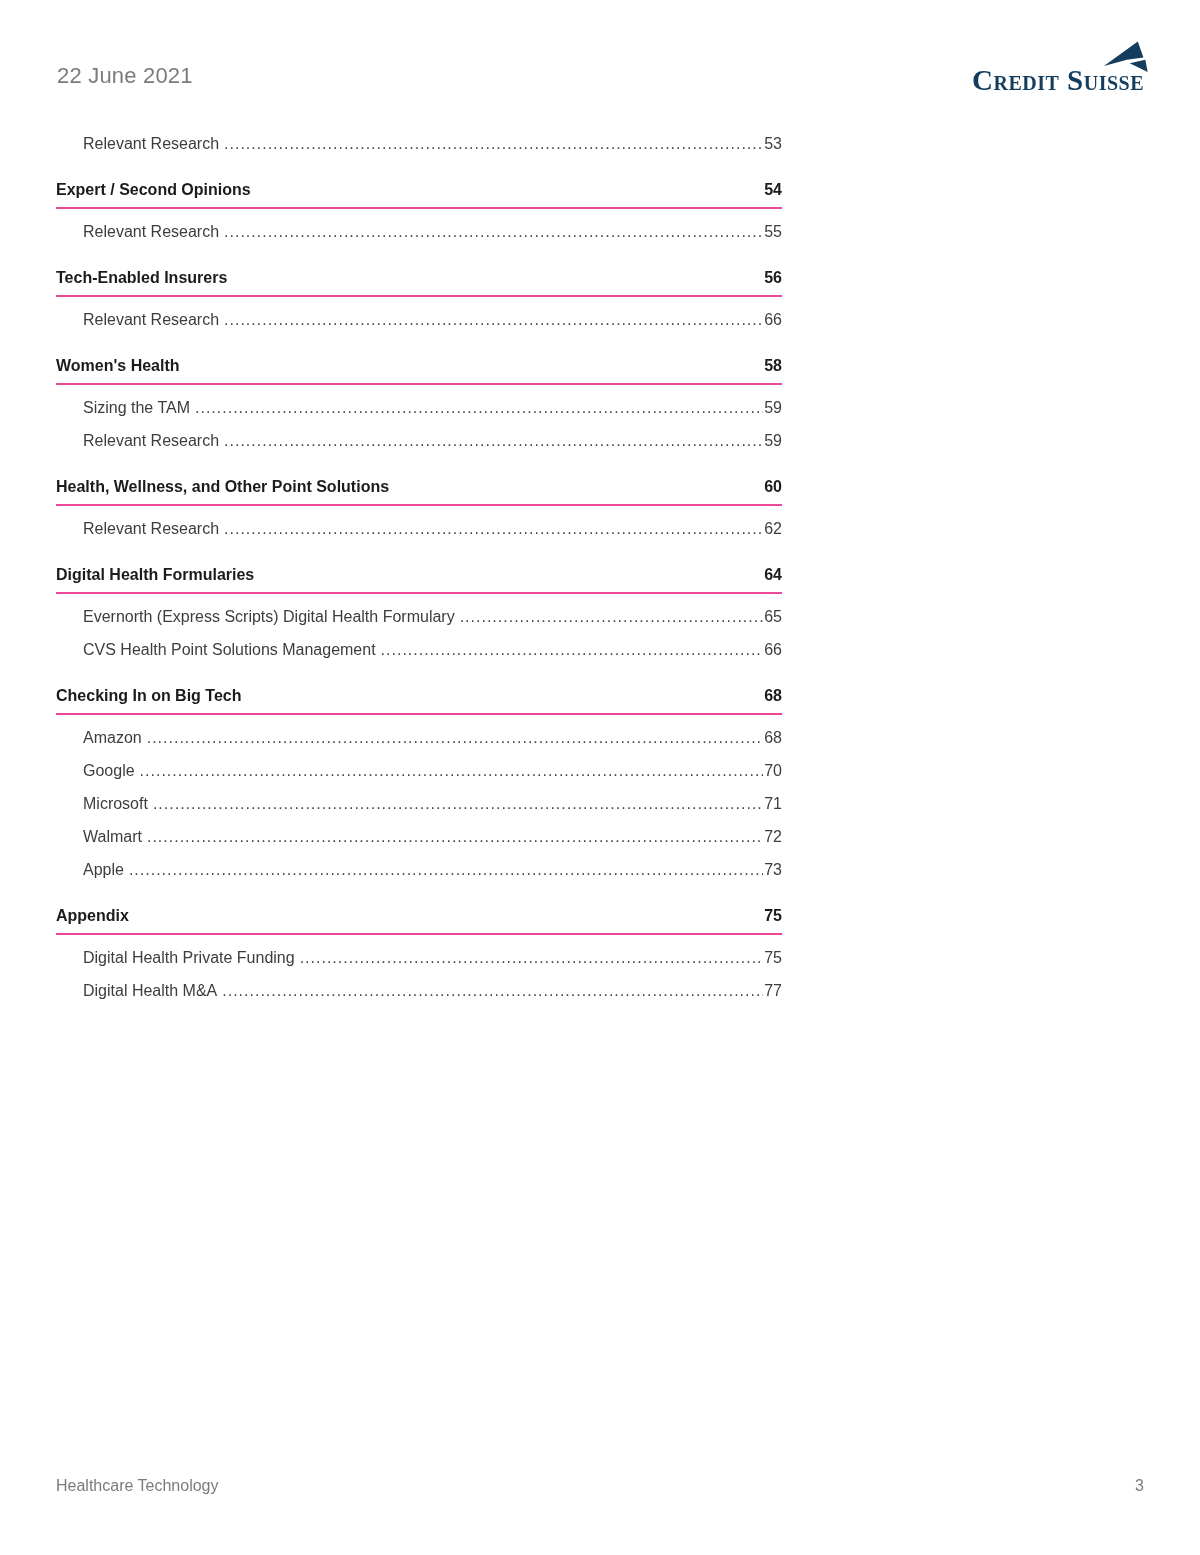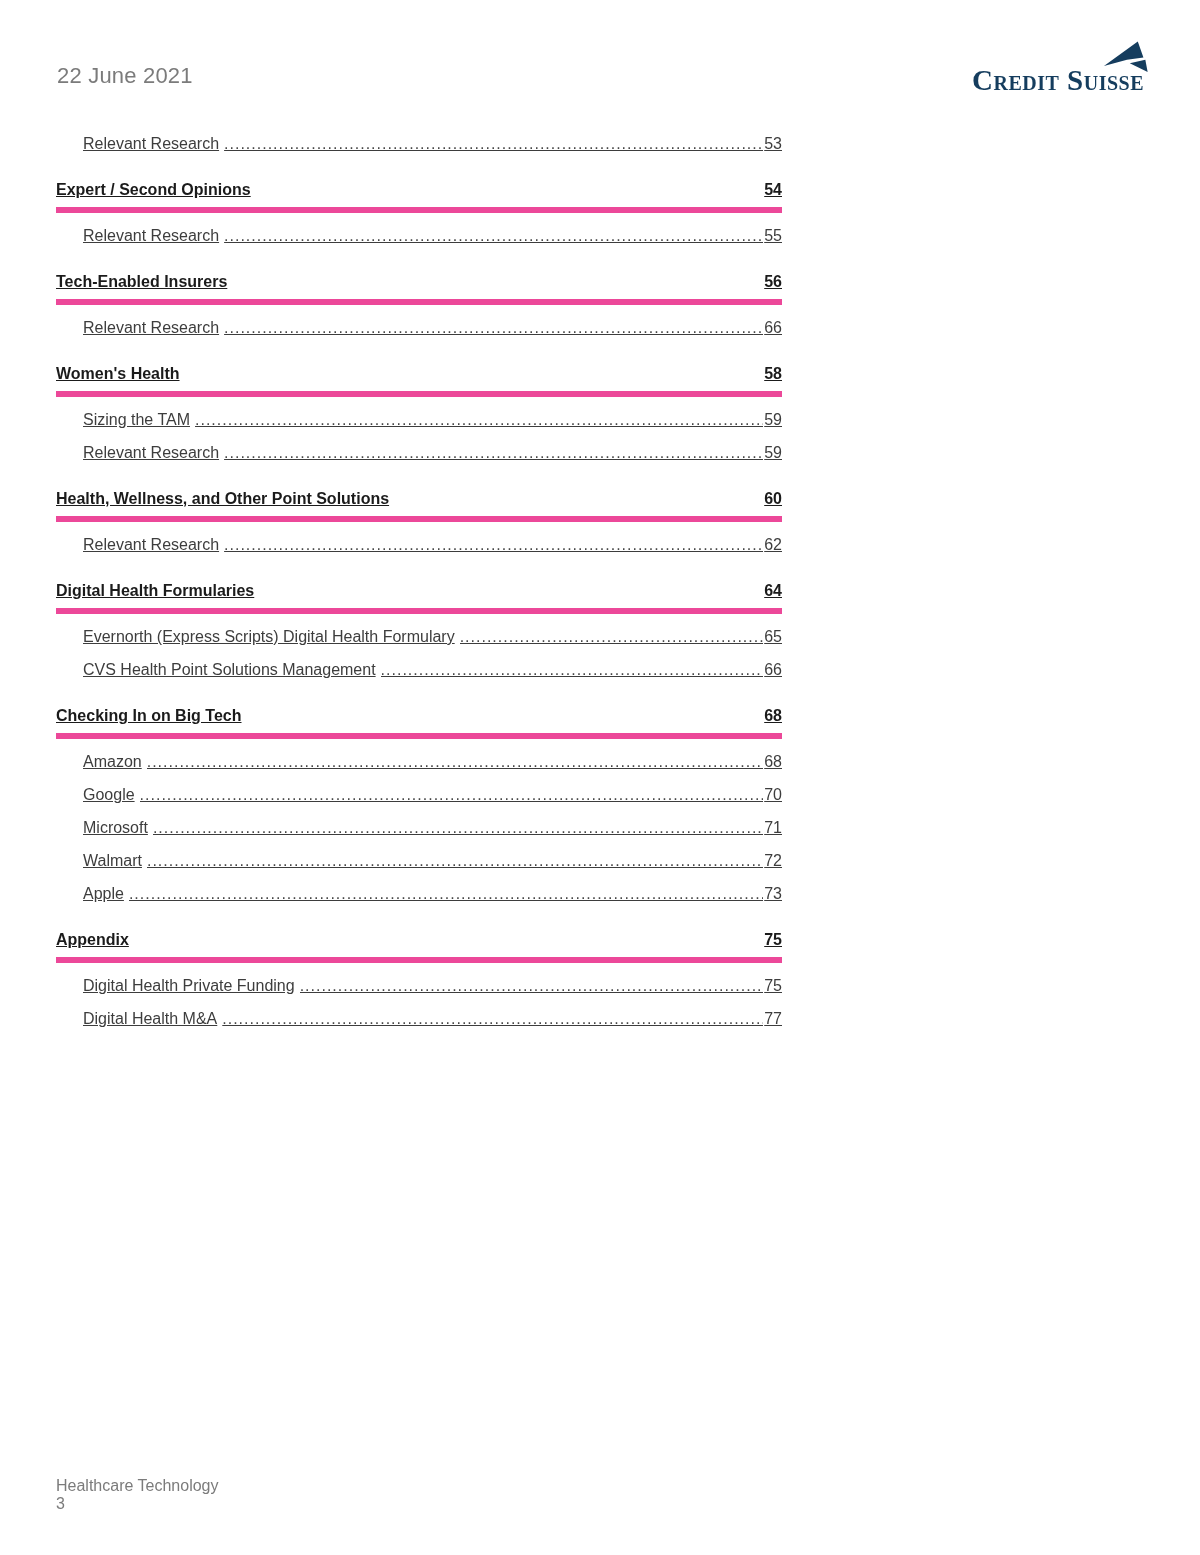--- a/index.html
+++ b/index.html
@@ -49,36 +49,36 @@
   }
   .sail path { fill: #153d5e; }
 
   
   .toc {
     position: absolute;
     left: 56px;
     top: 127px;
     width: 726px;
   }
-  .toc-row { display: flex; align-items: flex-start; text-decoration: underline; }
+  .toc-row { display: flex; align-items: flex-start; }
 
   .toc-sub {
     line-height: 33px;
     padding-left: 27px;
     font-size: 16px;
     color: #3d3d3d;
   }
   .toc-head {
     font-weight: bold;
     font-size: 16px;
     color: #1b1b1b;
     line-height: 21px;
     margin: 19px 0 6px 0;
     padding-bottom: 7px;
-    border-bottom: 6px solid #ec4899;
+    border-bottom: 2px solid #ec4899;
   }
   .toc .label { white-space: nowrap; }
   .leader {
     flex: 1 1 auto;
     overflow: hidden;
     white-space: nowrap;
     margin: 0 1px 0 5px;
     color: #454545;
   }
   .leader::after {
@@ -93,21 +93,20 @@
   .footer {
     position: absolute;
     left: 56px;
     right: 56px;
     top: 1477px;
     display: flex;
     justify-content: space-between;
     align-items: baseline;
     font-size: 16px;
     color: #7b7b7b;
-    flex-direction: column;
   }
 </style>
 </head>
 <body>
 
 <div class="page">
 
   <div class="doc-date">22 June 2021</div>
 
   <div class="logo">

